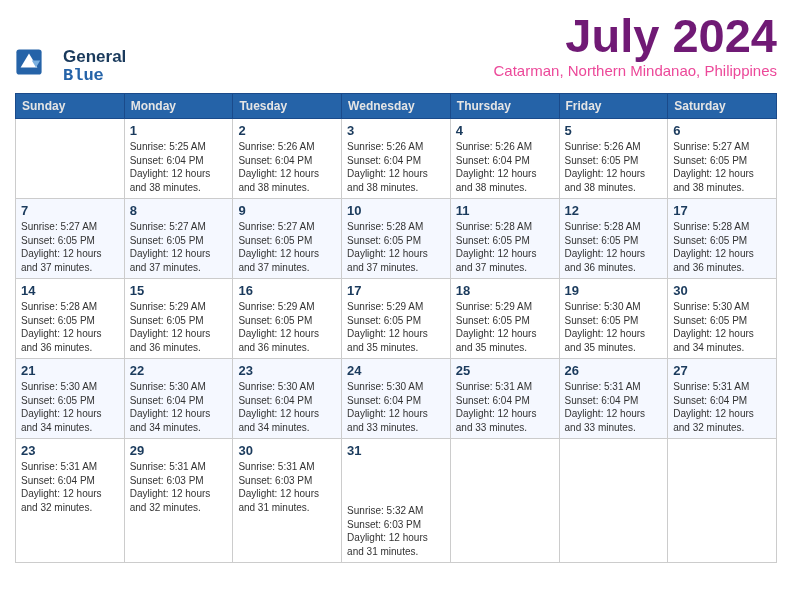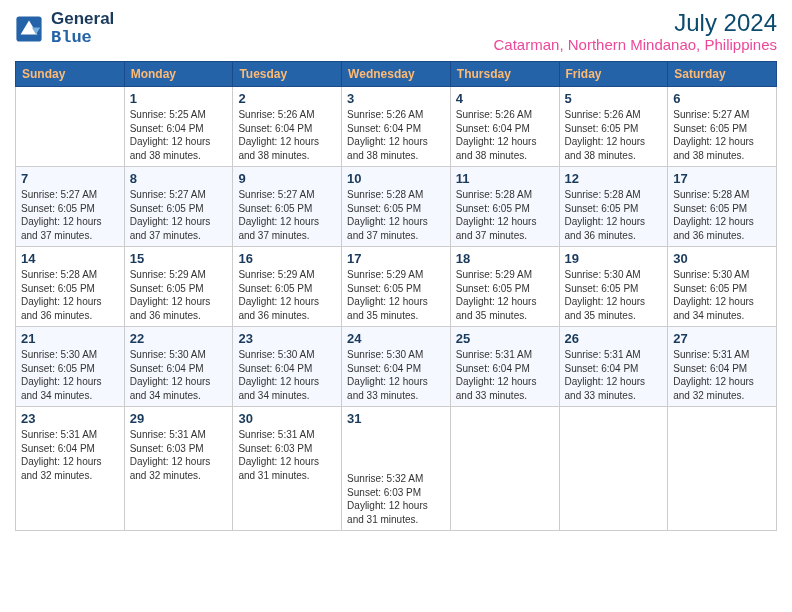--- a/index.html
+++ b/index.html
@@ -11,48 +11,49 @@
       padding: 10px 15px;
     }
     .header-section {
       display: flex;
       align-items: flex-start;
       justify-content: space-between;
       margin-bottom: 8px;
     }
     .logo {
       display: flex;
-      align-items: center;
-      gap: 8px;
+      align-items: flex-start;
+      gap: 20px;
+      margin-top: 38px;
     }
     .logo-icon {
       width: 28px;
       height: 28px;
     }
     .title-block {
       text-align: right;
     }
     .month-year {
-      font-size: 24px;
-      font-weight: normal;
-      color: #0c4a6e;
+      font-size: 47px;
+      font-weight: bold;
+      color: #701a75;
       line-height: 1.1;
     }
     .location {
       font-size: 15px;
       color: #ec4899;
     }
     .calendar-table {
       width: 100%;
       border-collapse: collapse;
       font-size: 11px;
     }
     .calendar-table th {
       background: #2563a8;
-      color: #fdba74;
+      color: #e5e5e5;
       text-align: left;
       padding: 5px 6px;
       font-size: 12px;
       border: 1px solid #1a4a8a;
     }
     .calendar-table td {
       border: 1px solid #ccc;
       vertical-align: top;
       padding: 4px 5px;
       width: calc(100% / 7);

